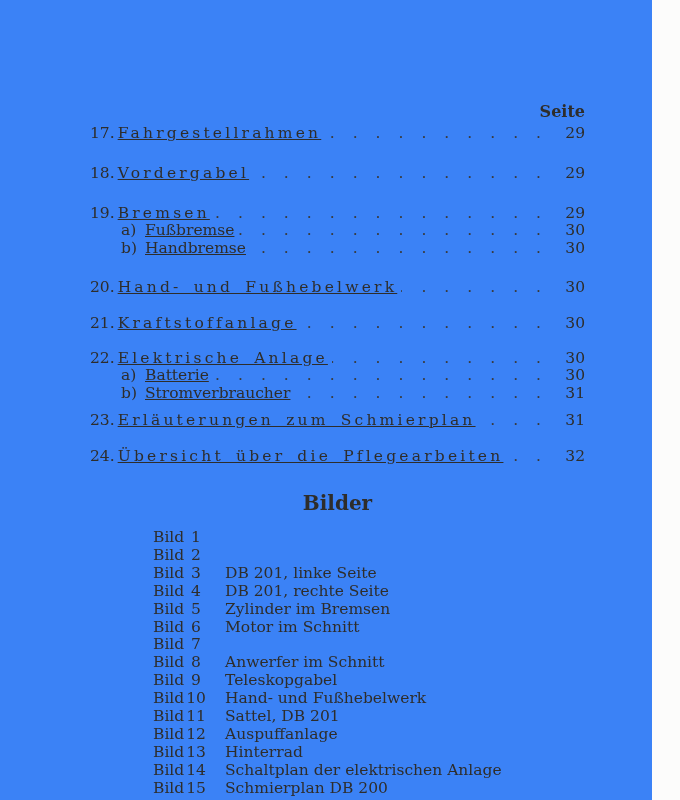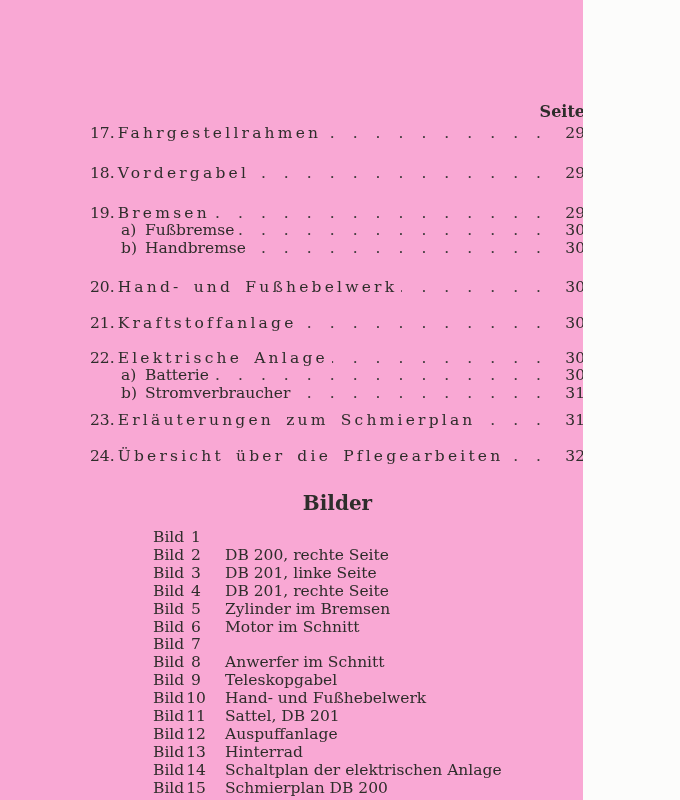--- a/index.html
+++ b/index.html
@@ -2,23 +2,23 @@
 <html><head>
 <meta charset="utf-8">
 <style>
   html, body {
     margin: 0;
     padding: 0;
     background: #fcfcfb;
   }
   .page {
     position: relative;
-    width: 583px;
+    width: 652px;
     height: 800px;
-    background: #f9a8d4;
+    background: #3b82f6;
     color: #2e2d2b;
     font-family: "DejaVu Serif", "Liberation Serif", serif;
     font-size: 15.5px;
     overflow: hidden;
   }
 
   
   .toc {
     position: absolute;
     left: 90px;
@@ -46,20 +46,21 @@
     margin-right: 3px;
     white-space: nowrap;
   }
   .toc-row.sub .toc-num {
     flex: 0 0 24px;
     margin-right: 0;
   }
   .toc-label {
     flex: 0 0 auto;
     white-space: nowrap;
+    text-decoration: underline;
   }
   .toc-row.main .toc-label {
     letter-spacing: 3.2px;
     word-spacing: 4px;
   }
   .leader {
     flex: 1 1 auto;
     overflow: hidden;
     white-space: nowrap;
     text-align: right;
@@ -200,21 +201,20 @@
   <div class="bilder-title">Bilder</div>
 
   <div class="bild-list">
     <div class="bild-row">
       <span class="b-word">Bild</span>
       <span class="b-num">1</span>
     </div>
     <div class="bild-row">
       <span class="b-word">Bild</span>
       <span class="b-num">2</span>
-      <span class="b-desc">DB 200, rechte Seite</span>
     </div>
     <div class="bild-row">
       <span class="b-word">Bild</span>
       <span class="b-num">3</span>
       <span class="b-desc">DB 201, linke Seite</span>
     </div>
     <div class="bild-row">
       <span class="b-word">Bild</span>
       <span class="b-num">4</span>
       <span class="b-desc">DB 201, rechte Seite</span>

